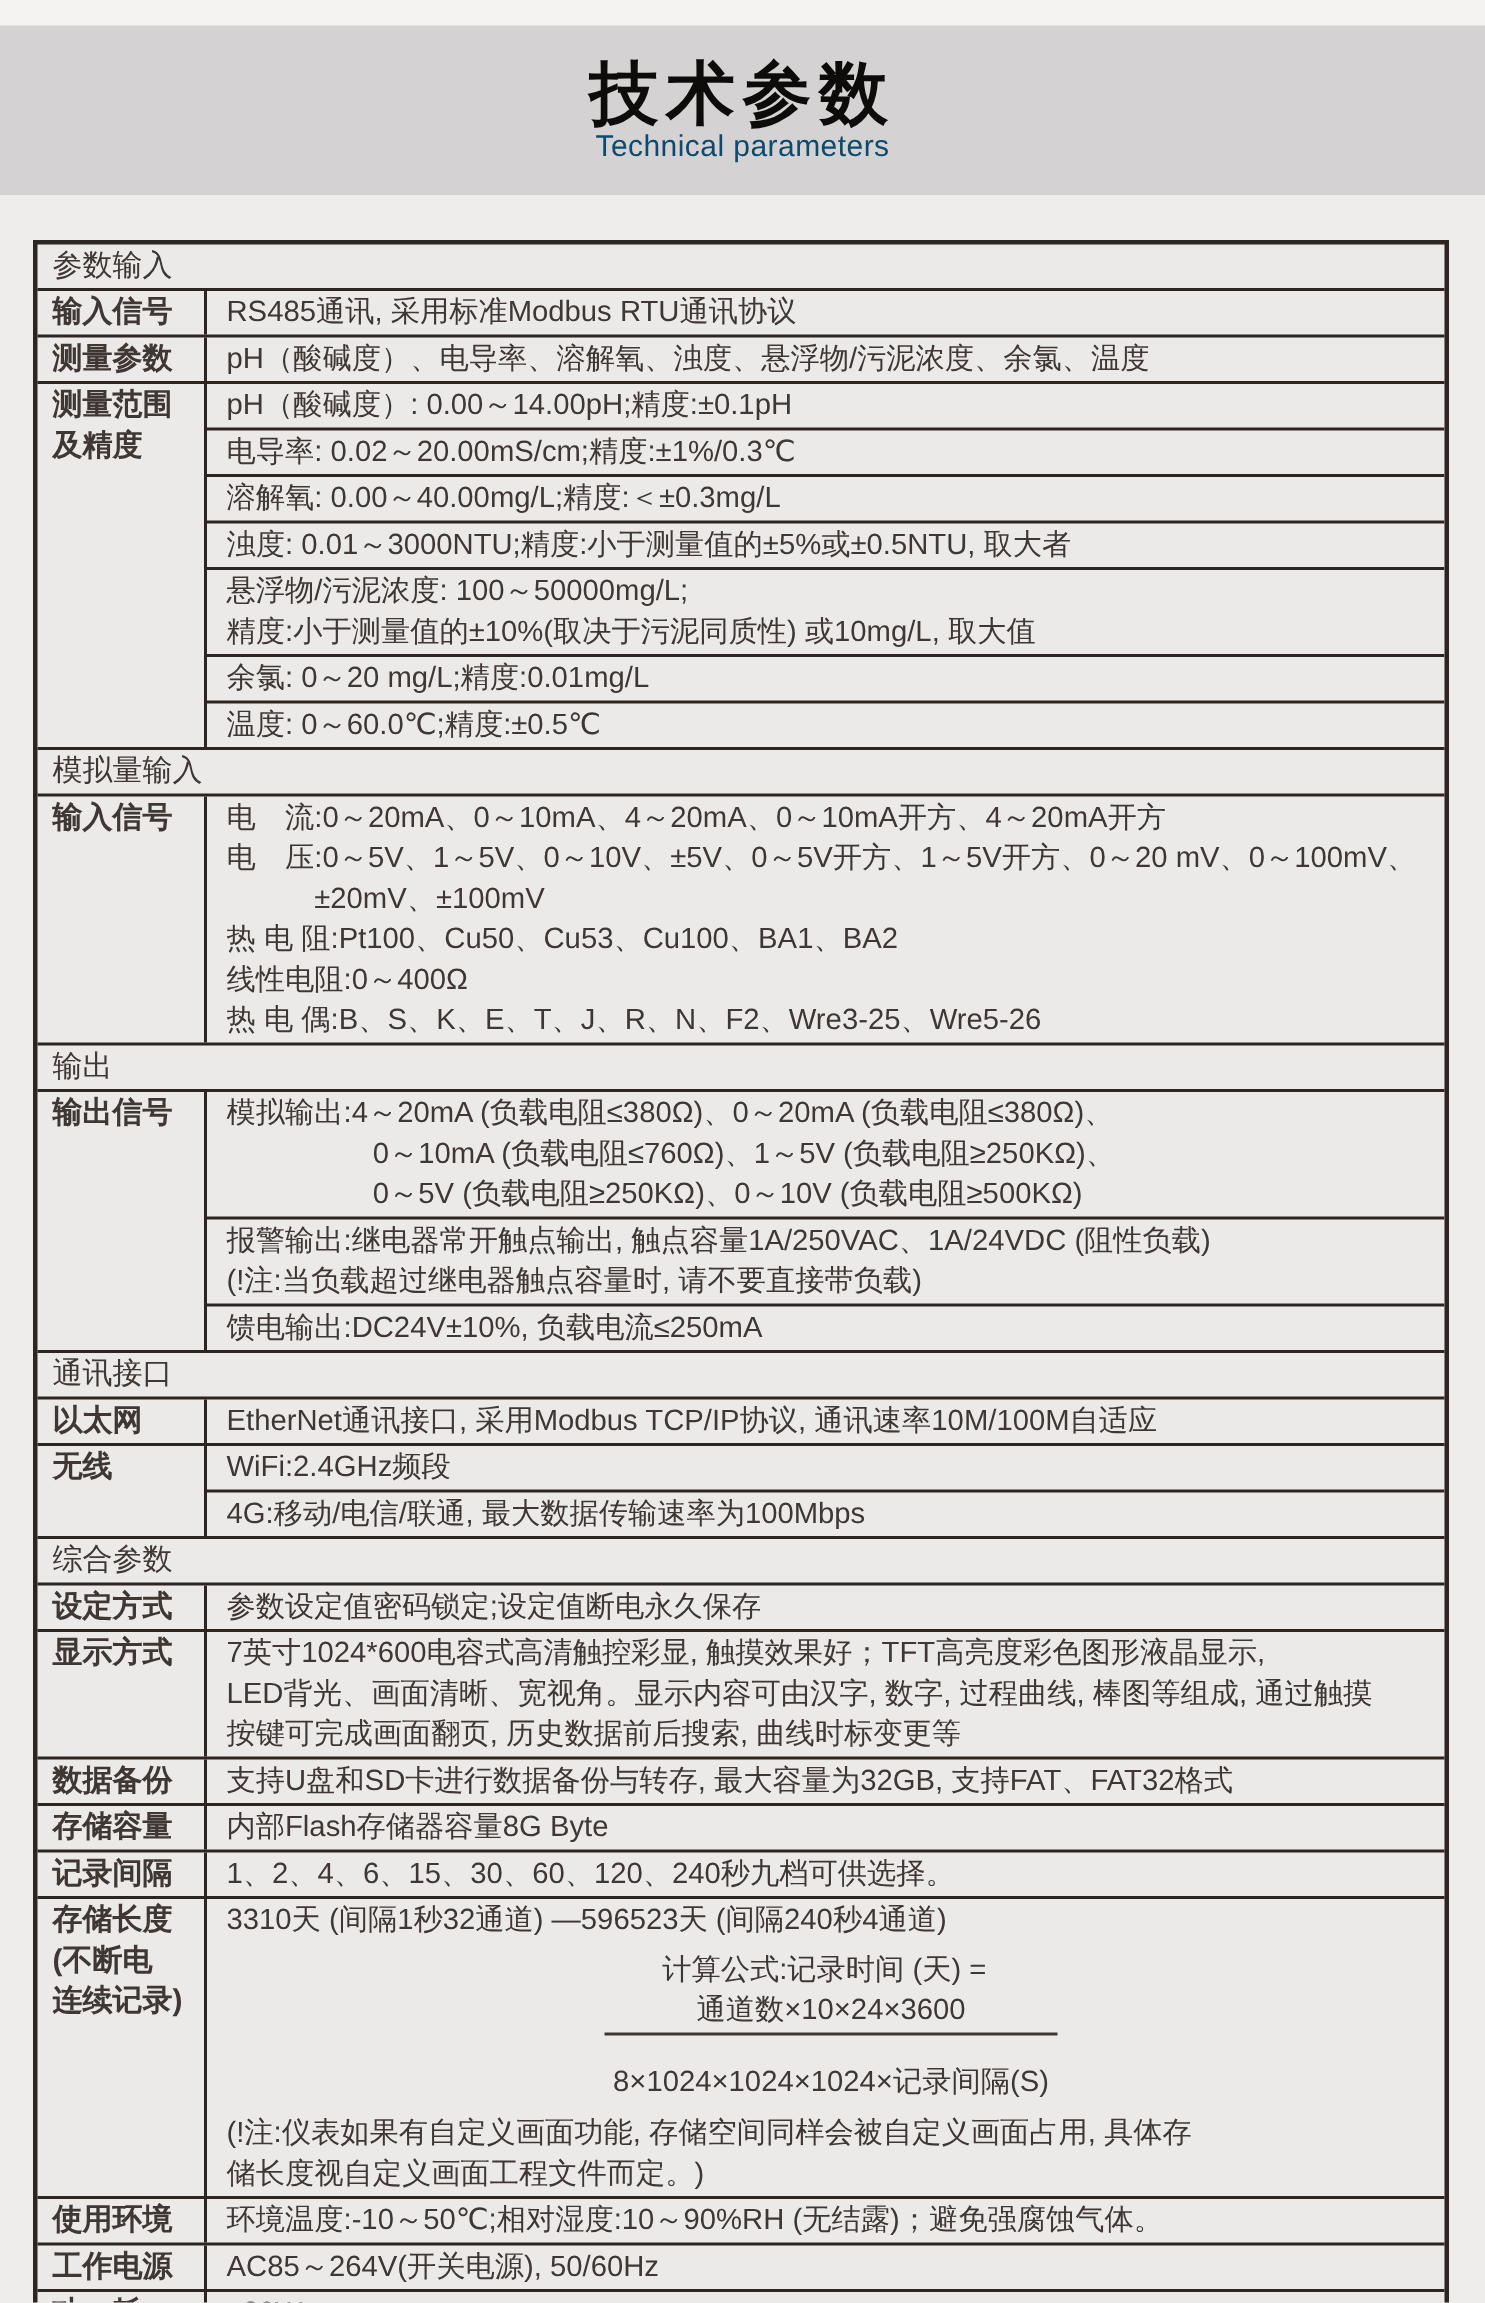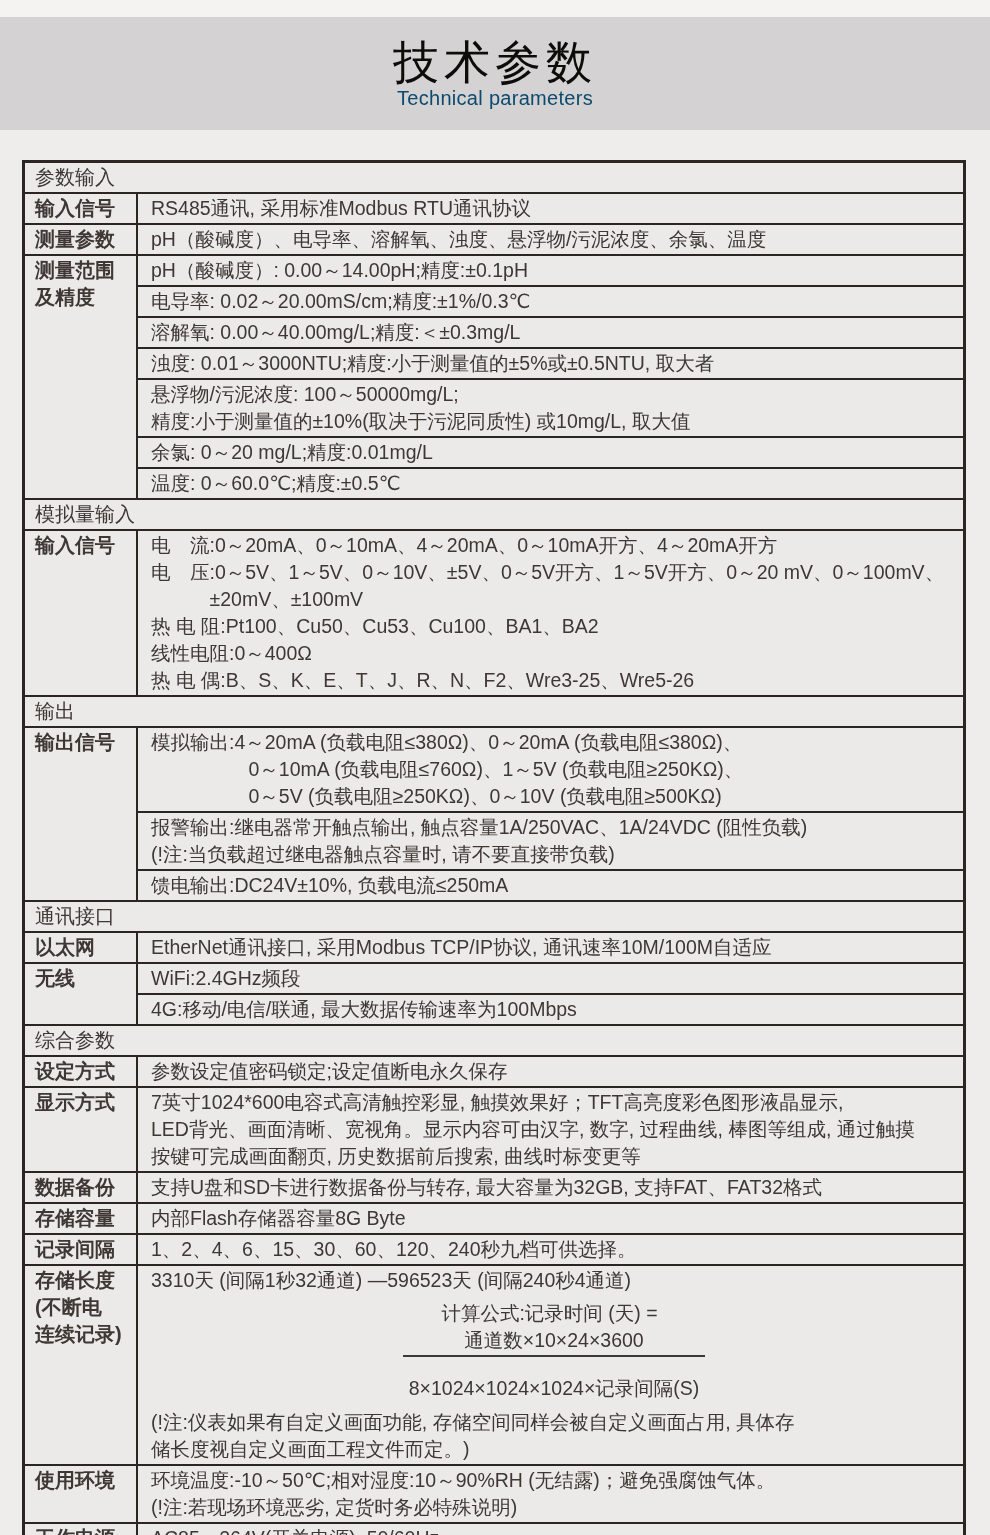--- a/index.html
+++ b/index.html
@@ -11,21 +11,21 @@
   body{
     height:1535px; background:var(--page_bg); color:var(--ink);
     font-family:"Liberation Sans","DejaVu Sans",sans-serif; overflow:hidden;
   }
   .top-strip{height:17px;background:var(--strip_bg);}
   .band{
     height:113px;background:var(--band_bg);
     display:flex;flex-direction:column;align-items:center;justify-content:center;
   }
   .band h1{
-    font-size:46px;font-weight:400;letter-spacing:5px;color:var(--title_ink);line-height:1.08;
+    font-size:46px;font-weight:700;letter-spacing:5px;color:var(--title_ink);line-height:1.08;
   }
   .band .subtitle{font-size:20px;color:#0c4a6e;line-height:1.05;letter-spacing:.3px;}
   .content{padding:30px 24px 0 22px;}
   .spec-table{border:3px solid var(--line);background:var(--table_bg);}
   .spec-table>*+*{border-top:2px solid var(--line);}
   .t-section{padding:1px 8px 1px 10px;font-size:20px;line-height:27px;}
   .t-group{display:flex;align-items:stretch;}
   .t-label{
     width:113px;flex:0 0 113px;border-right:2px solid var(--line);
     padding:1px 2px 1px 10px;font-size:20px;line-height:27px;font-weight:bold;
@@ -237,21 +237,20 @@
           </div>
         </div>
       </div>
       <div class="t-group">
         <div class="t-label">
           <div class="t-line">使用环境</div>
         </div>
         <div class="t-value">
           <div class="t-sub">
             <div class="t-line">环境温度:-10～50℃;相对湿度:10～90%RH (无结露)；避免强腐蚀气体。</div>
-            <div class="t-line">(!注:若现场环境恶劣, 定货时务必特殊说明)</div>
           </div>
         </div>
       </div>
       <div class="t-group">
         <div class="t-label">
           <div class="t-line">工作电源</div>
         </div>
         <div class="t-value">
           <div class="t-sub">
             <div class="t-line">AC85～264V(开关电源), 50/60Hz</div>

